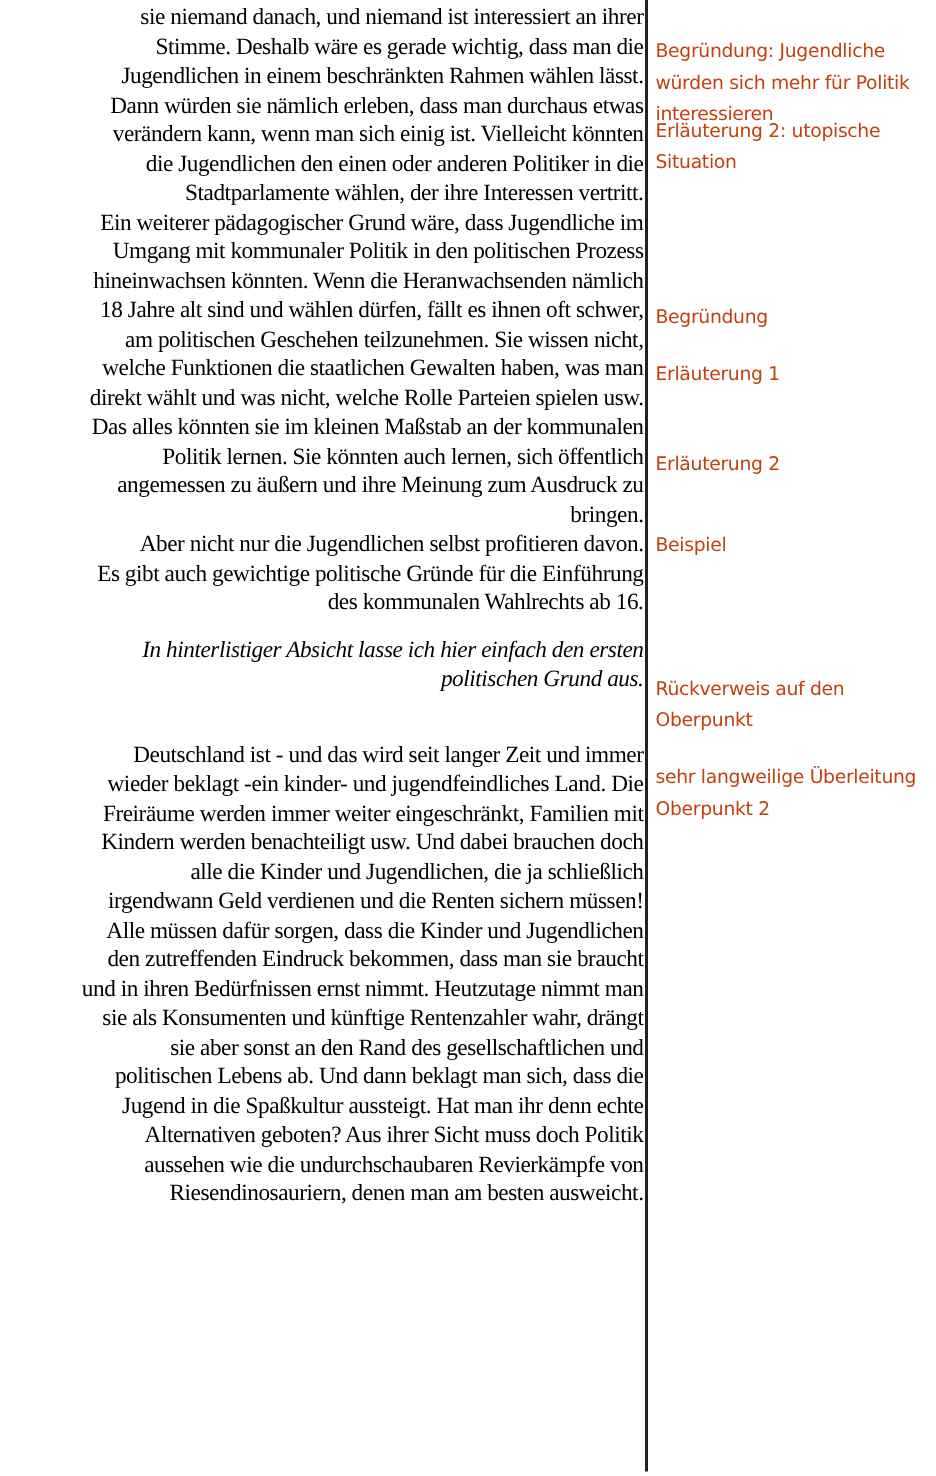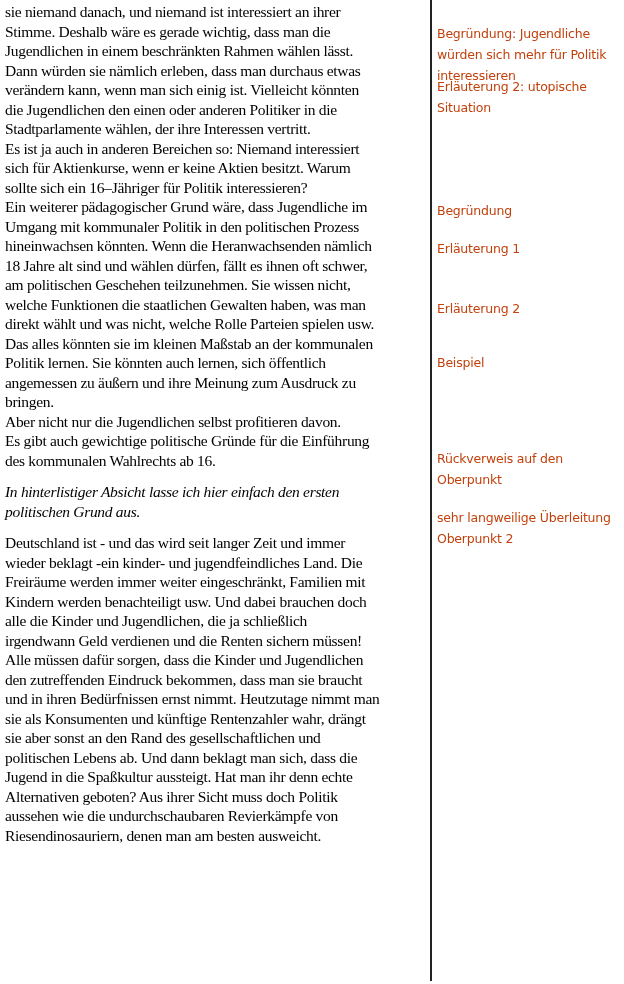--- a/index.html
+++ b/index.html
@@ -21,24 +21,25 @@
     width: 424px;
     color: #000000;
     font-family: "Liberation Serif", serif;
   }
   .main-column p {
     margin: 0;
     font-size: 15.5px;
     line-height: 19.5px;
     letter-spacing: -0.3px;
     white-space: pre;
+    text-align: right;
   }
   .main-column p.italic {
     font-style: italic;
-    margin: 12px 0 12px 0;
+    margin: 12px 0 31px 0;
   }
   .divider {
     position: absolute;
     left: 430px;
     top: 0;
     width: 2px;
     height: 981px;
     background: #222222;
   }
   .notes-column {
@@ -65,23 +66,20 @@
 <div class="page">
 
   <div class="main-column">
     <p>sie niemand danach, und niemand ist interessiert an ihrer
 Stimme. Deshalb wäre es gerade wichtig, dass man die
 Jugendlichen in einem beschränkten Rahmen wählen lässt.
 Dann würden sie nämlich erleben, dass man durchaus etwas
 verändern kann, wenn man sich einig ist. Vielleicht könnten
 die Jugendlichen den einen oder anderen Politiker in die
 Stadtparlamente wählen, der ihre Interessen vertritt.</p>
-    <p>Es ist ja auch in anderen Bereichen so: Niemand interessiert
-sich für Aktienkurse, wenn er keine Aktien besitzt. Warum
-sollte sich ein 16–Jähriger für Politik interessieren?</p>
     <p>Ein weiterer pädagogischer Grund wäre, dass Jugendliche im
 Umgang mit kommunaler Politik in den politischen Prozess
 hineinwachsen könnten. Wenn die Heranwachsenden nämlich
 18 Jahre alt sind und wählen dürfen, fällt es ihnen oft schwer,
 am politischen Geschehen teilzunehmen. Sie wissen nicht,
 welche Funktionen die staatlichen Gewalten haben, was man
 direkt wählt und was nicht, welche Rolle Parteien spielen usw.
 Das alles könnten sie im kleinen Maßstab an der kommunalen
 Politik lernen. Sie könnten auch lernen, sich öffentlich
 angemessen zu äußern und ihre Meinung zum Ausdruck zu

